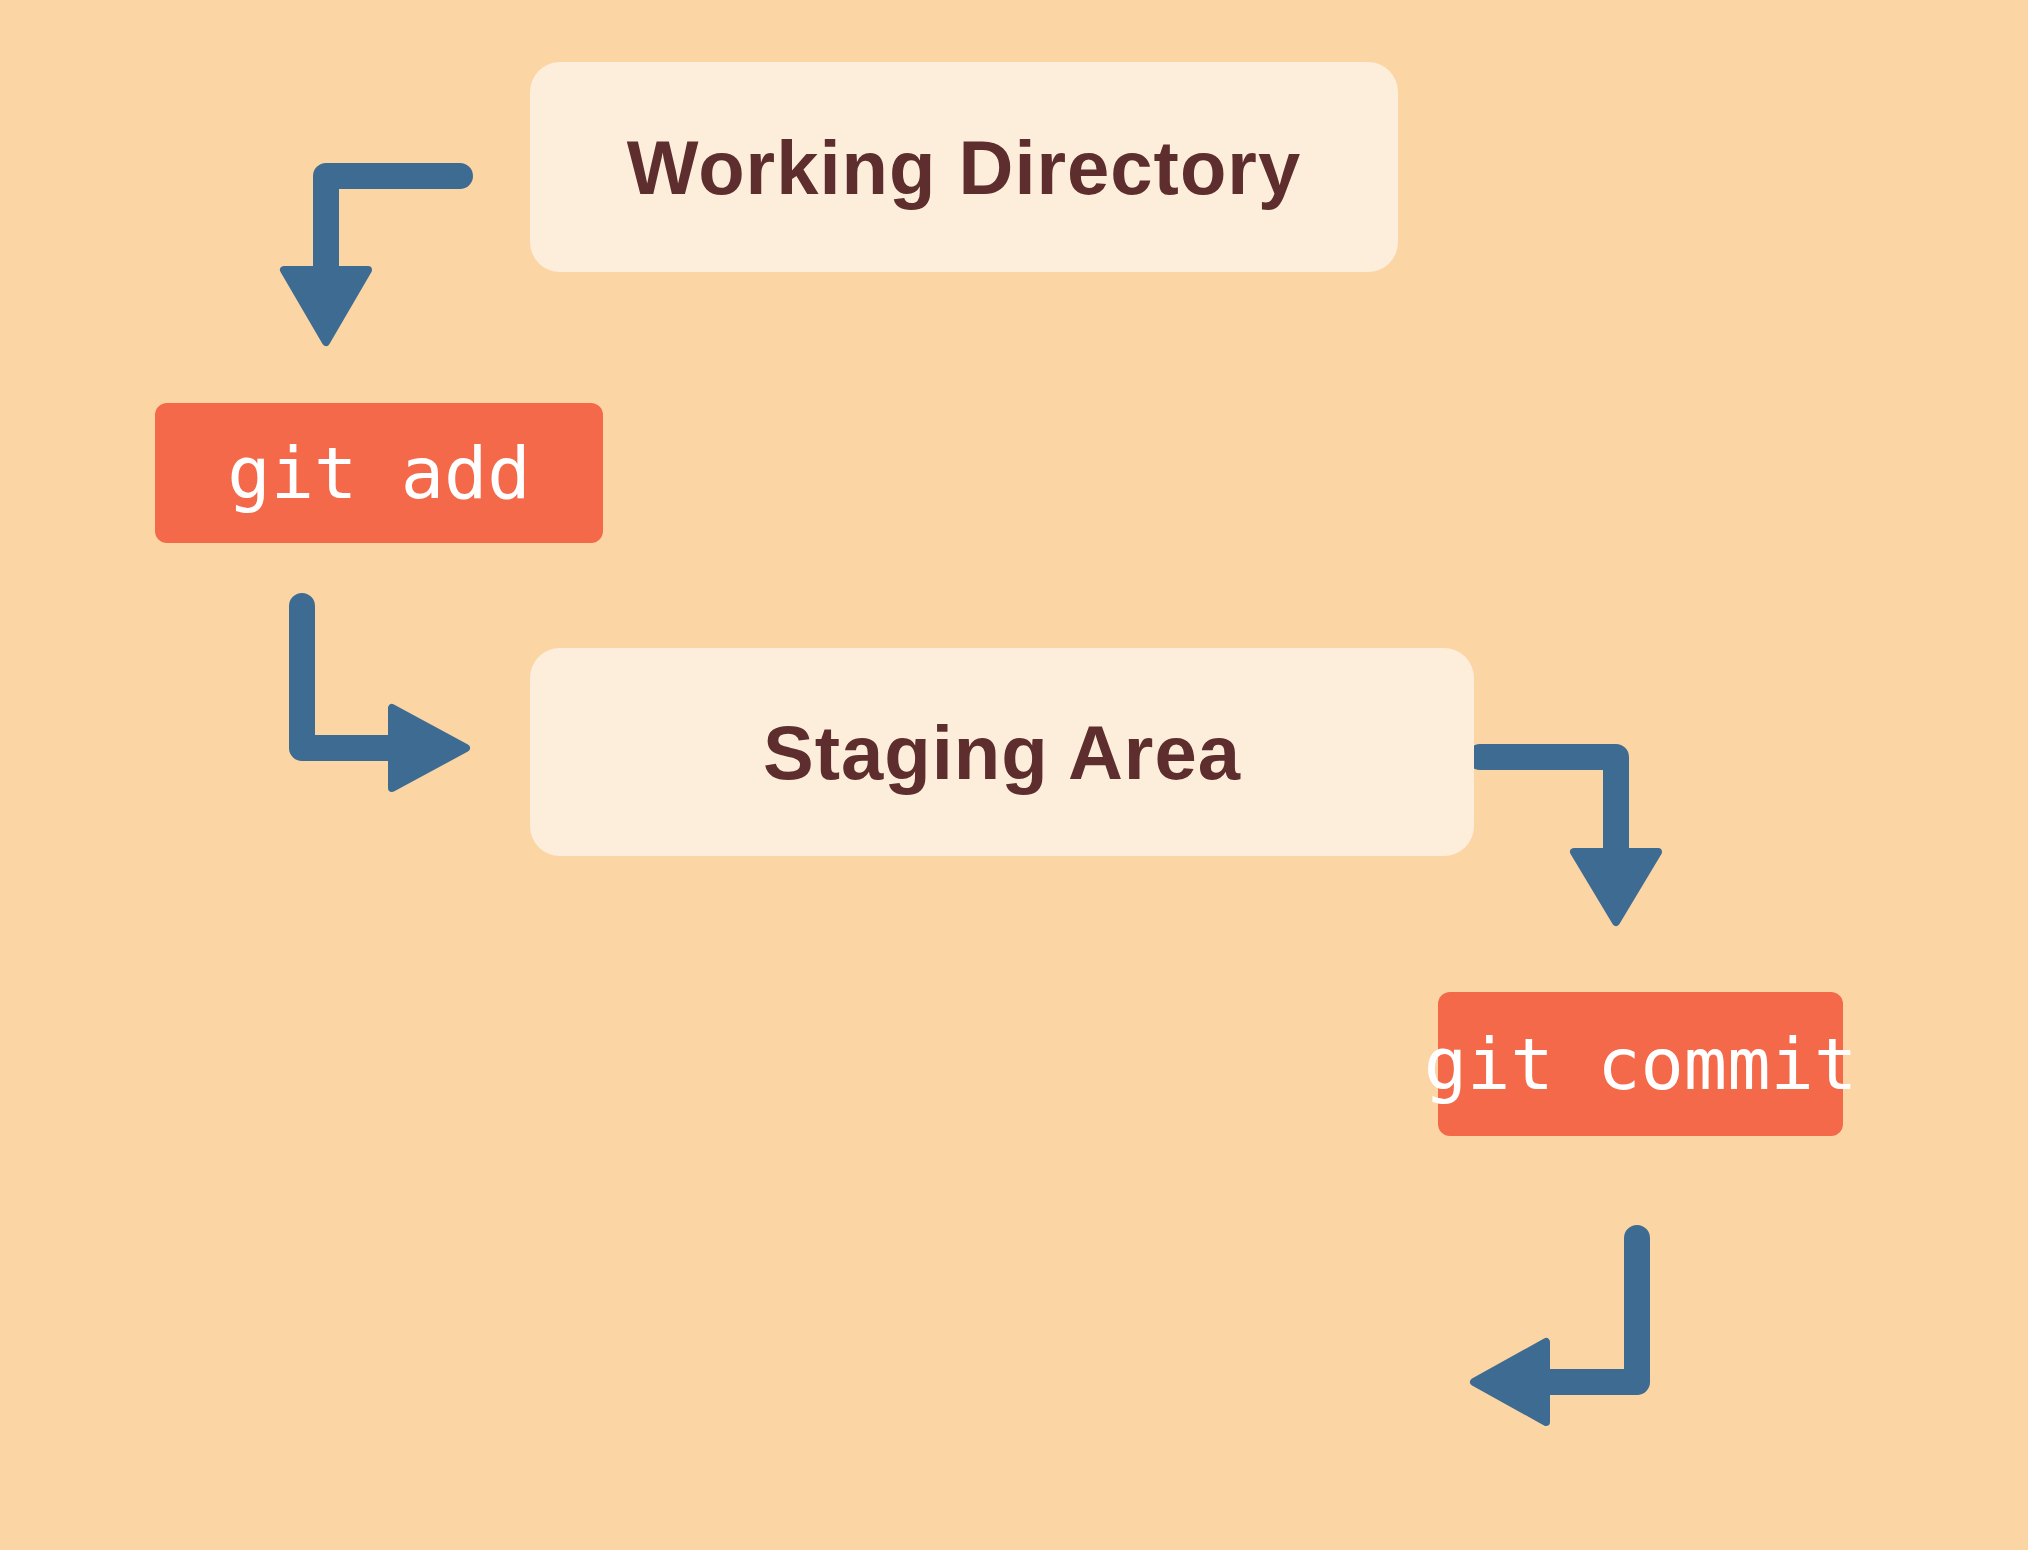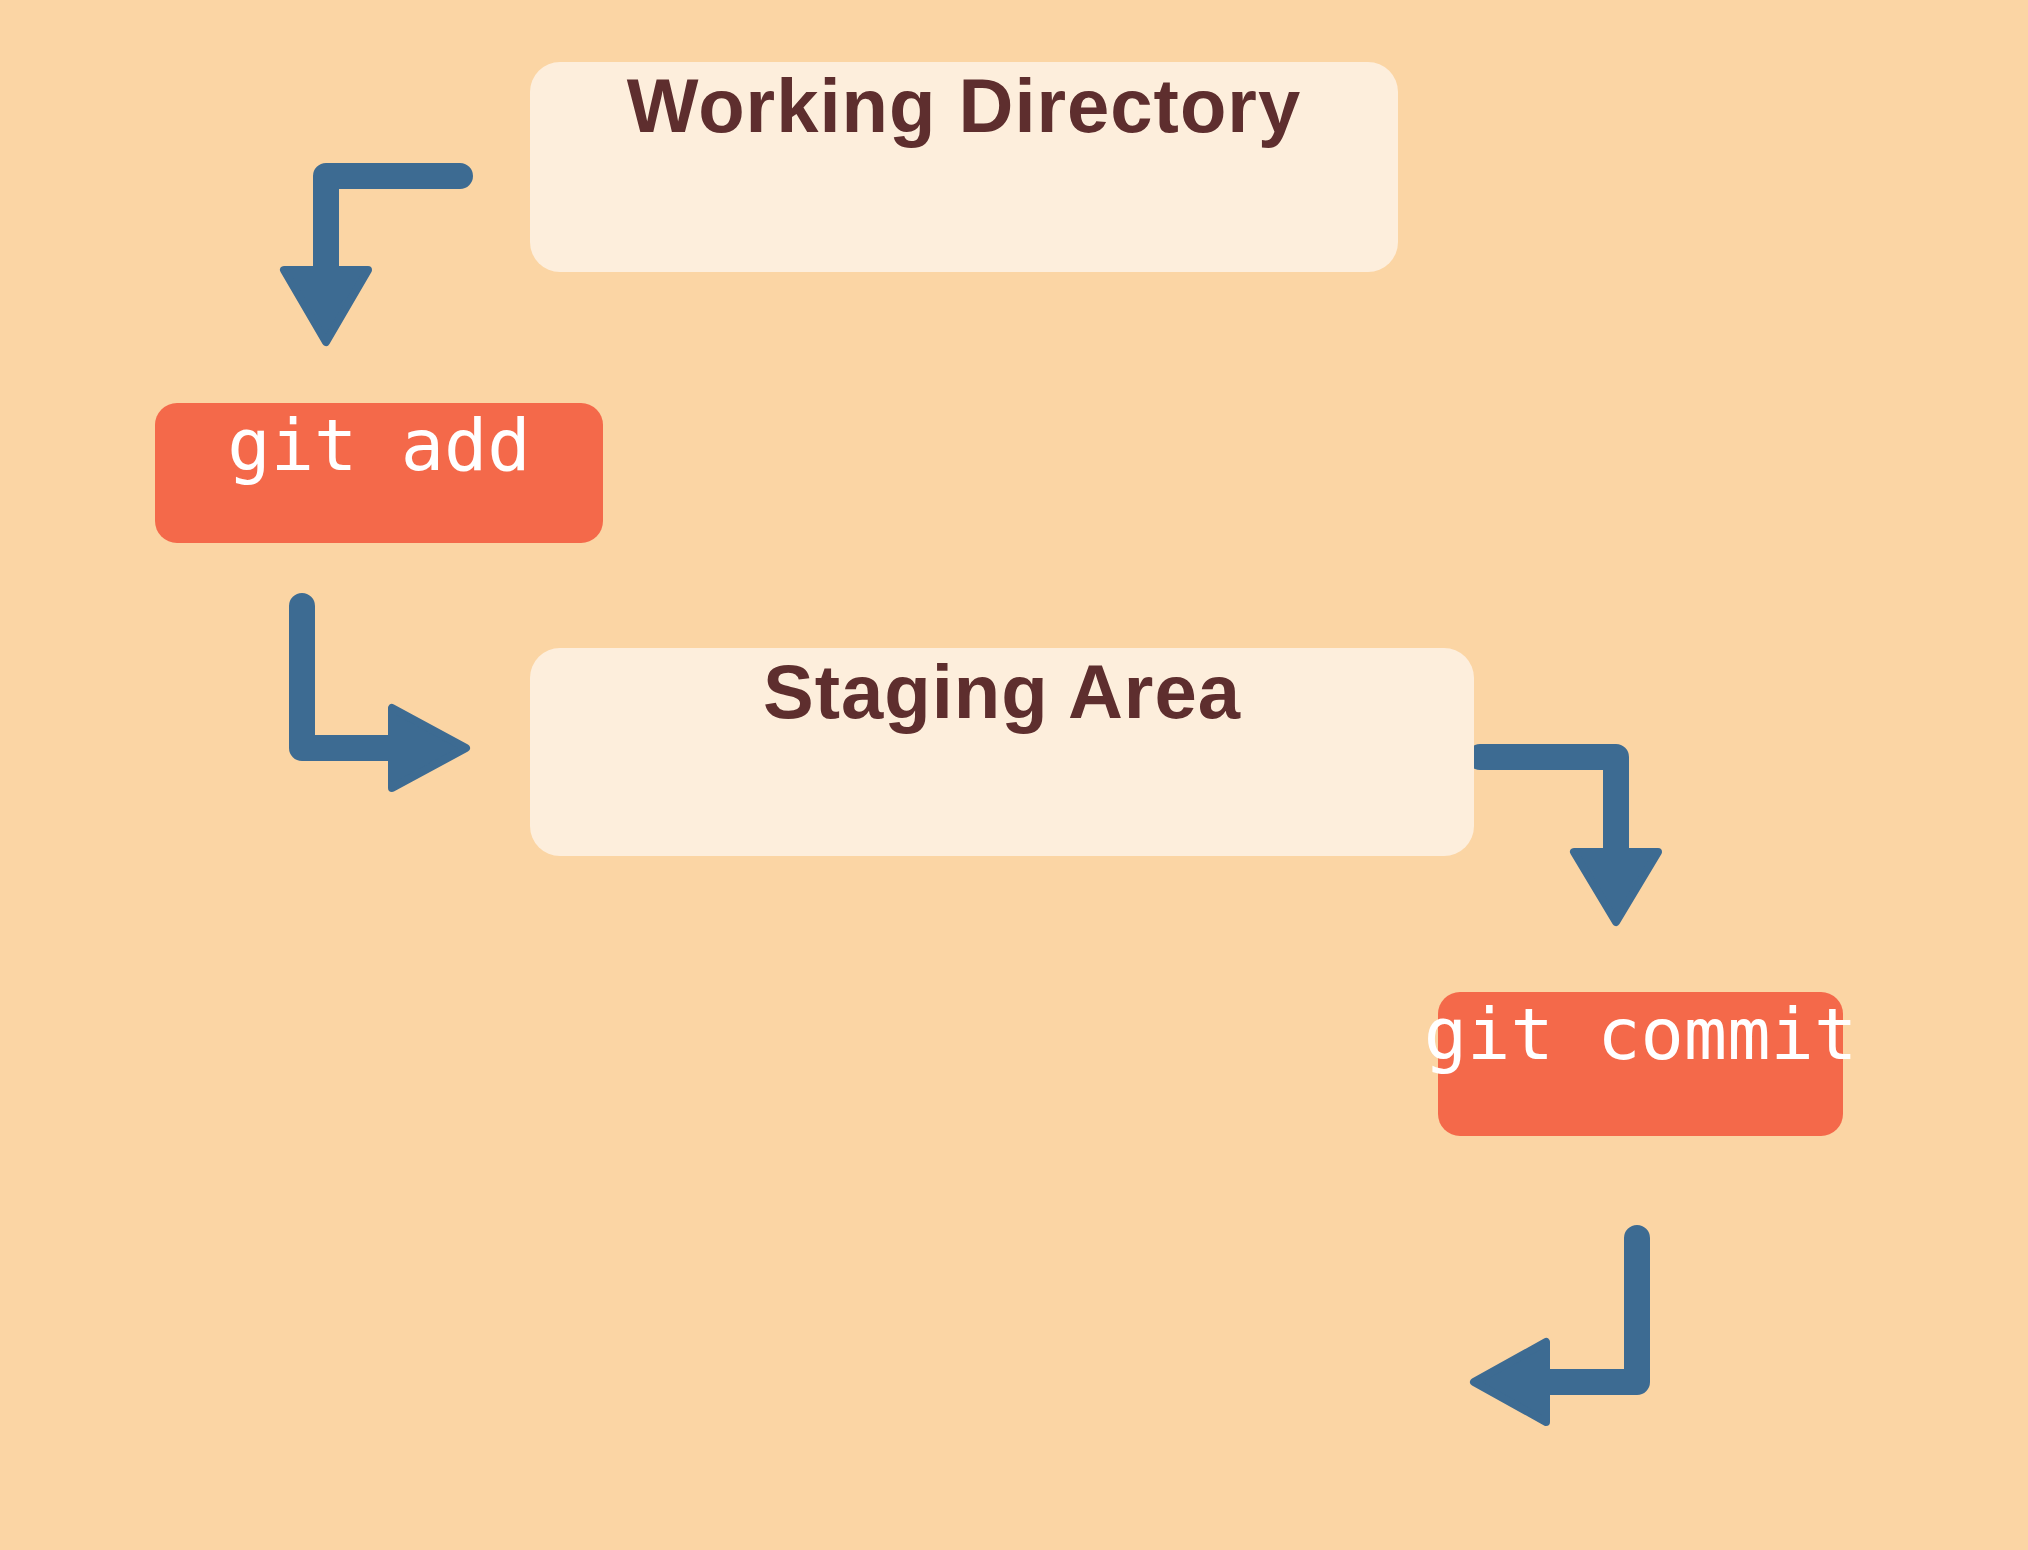--- a/index.html
+++ b/index.html
@@ -11,38 +11,38 @@
     position: relative;
     width: 2028px;
     height: 1550px;
     background: var(--background, #fbd5a4);
     overflow: hidden;
     font-family: "Liberation Sans", sans-serif;
   }
   .node {
     position: absolute;
     display: flex;
-    align-items: flex-start;
+    align-items: center;
     justify-content: center;
     box-sizing: border-box;
   }
   .stage-node {
     background: var(--node-bg, #fdeedc);
     border-radius: 30px;
   }
   .stage-node .label {
     font-weight: bold;
     font-size: 76px;
     letter-spacing: 1px;
     color: var(--node-text, #5e2e2e);
     white-space: nowrap;
   }
   .command-node {
     background: var(--command-bg, #f4694a);
-    border-radius: 22px;
+    border-radius: 12px;
   }
   .command-node .label {
     font-family: "DejaVu Sans Mono", "Liberation Mono", monospace;
     font-size: 72px;
     color: var(--command-text, #ffffff);
     white-space: nowrap;
   }
   
   #node-working-directory { left: 530px; top: 62px;   width: 868px; height: 210px; }
   #node-staging-area      { left: 530px; top: 648px;  width: 944px; height: 208px; }

